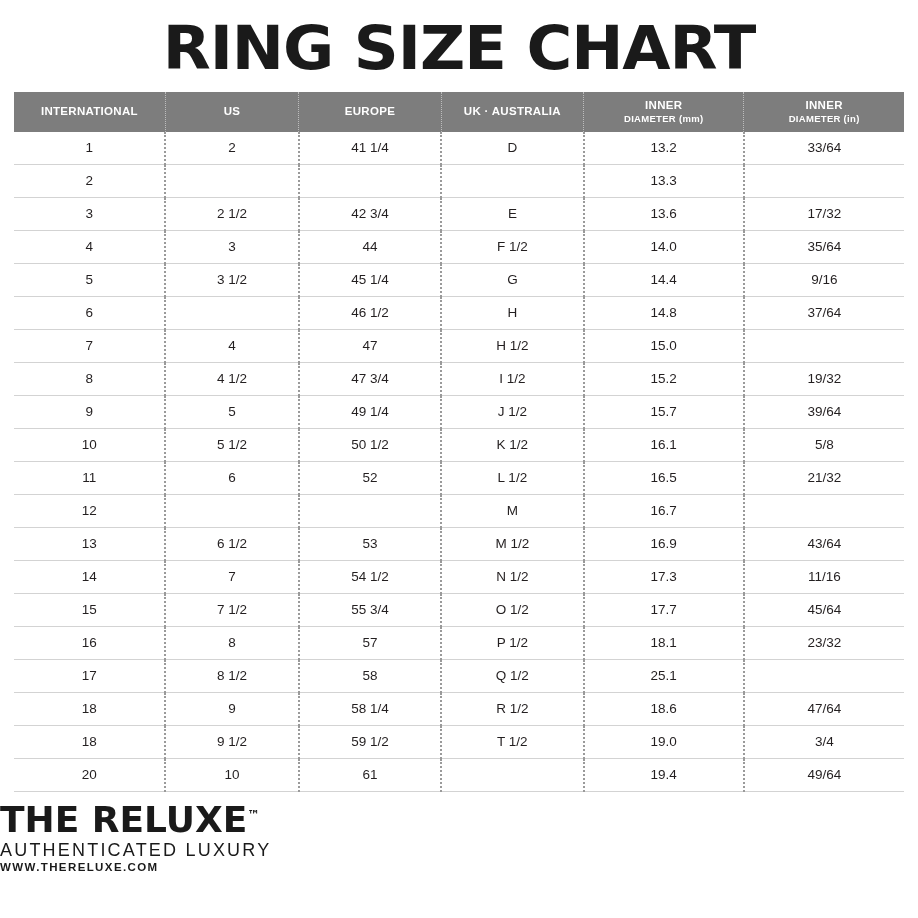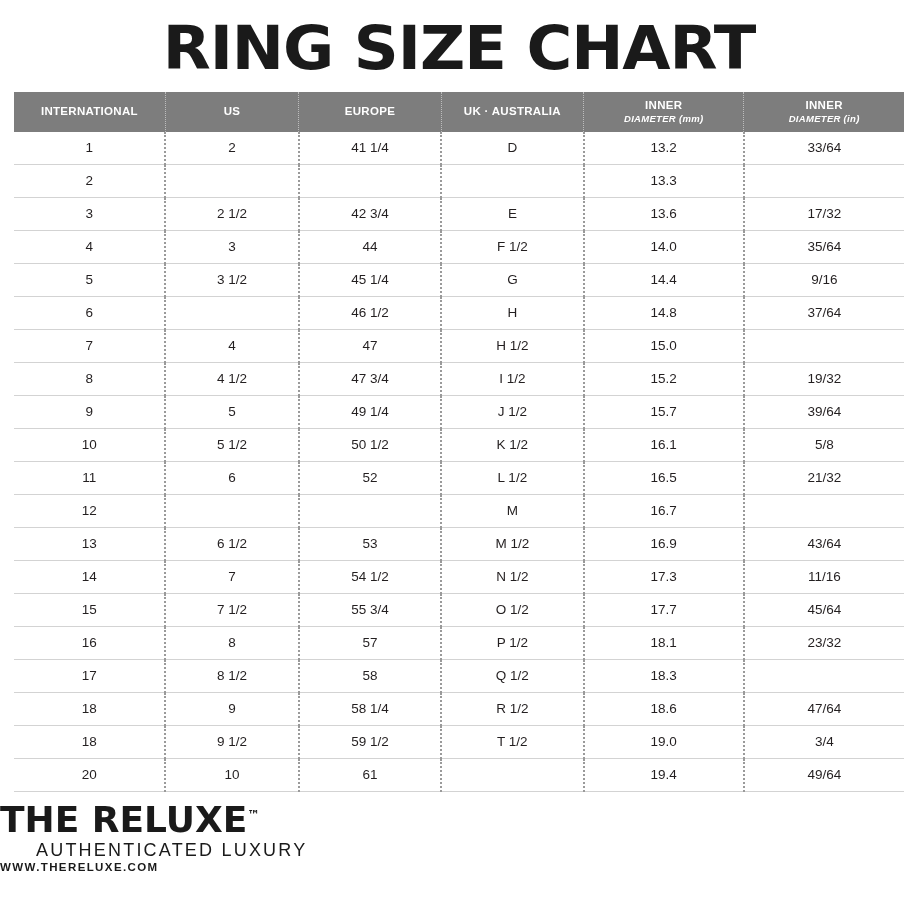--- a/index.html
+++ b/index.html
@@ -47,21 +47,20 @@
     letter-spacing: 0.3px;
     padding: 7px 2px;
     text-align: center;
     line-height: 1.12;
     border-right: 1px dotted #bdbdbd;
   }
   table.chart thead th:last-child { border-right: none; }
   table.chart thead th .sub {
     font-size: 9.5px;
     font-weight: 700;
-    font-style: italic;
   }
   table.chart tbody td {
     font-size: 13.5px;
     text-align: center;
     padding: 5.5px 2px;
     border-bottom: 1px solid #d3d3d3;
     border-right: 2px dotted #9a9a9a;
     color: #231f20;
     height: 21px;
   }
@@ -92,21 +91,20 @@
     font-size: 12px;
     vertical-align: super;
     font-weight: 700;
   }
   .tagline {
     font-family: "Liberation Sans", sans-serif;
     font-size: 18px;
     letter-spacing: 2.2px;
     color: #1a1a1a;
     margin-top: 2px;
-    margin-left: 36px;
   }
   .url {
     font-family: "Liberation Sans", sans-serif;
     font-weight: 700;
     font-size: 11.5px;
     letter-spacing: 1.4px;
     color: #1a1a1a;
   }
 </style>
 </head>
@@ -276,21 +274,21 @@
           <td>57</td>
           <td>P 1/2</td>
           <td>18.1</td>
           <td>23/32</td>
         </tr>
       <tr>
           <td>17</td>
           <td>8 1/2</td>
           <td>58</td>
           <td>Q 1/2</td>
-          <td>18.3</td>
+          <td>25.1</td>
           <td></td>
         </tr>
       <tr>
           <td>18</td>
           <td>9</td>
           <td>58 1/4</td>
           <td>R 1/2</td>
           <td>18.6</td>
           <td>47/64</td>
         </tr>

